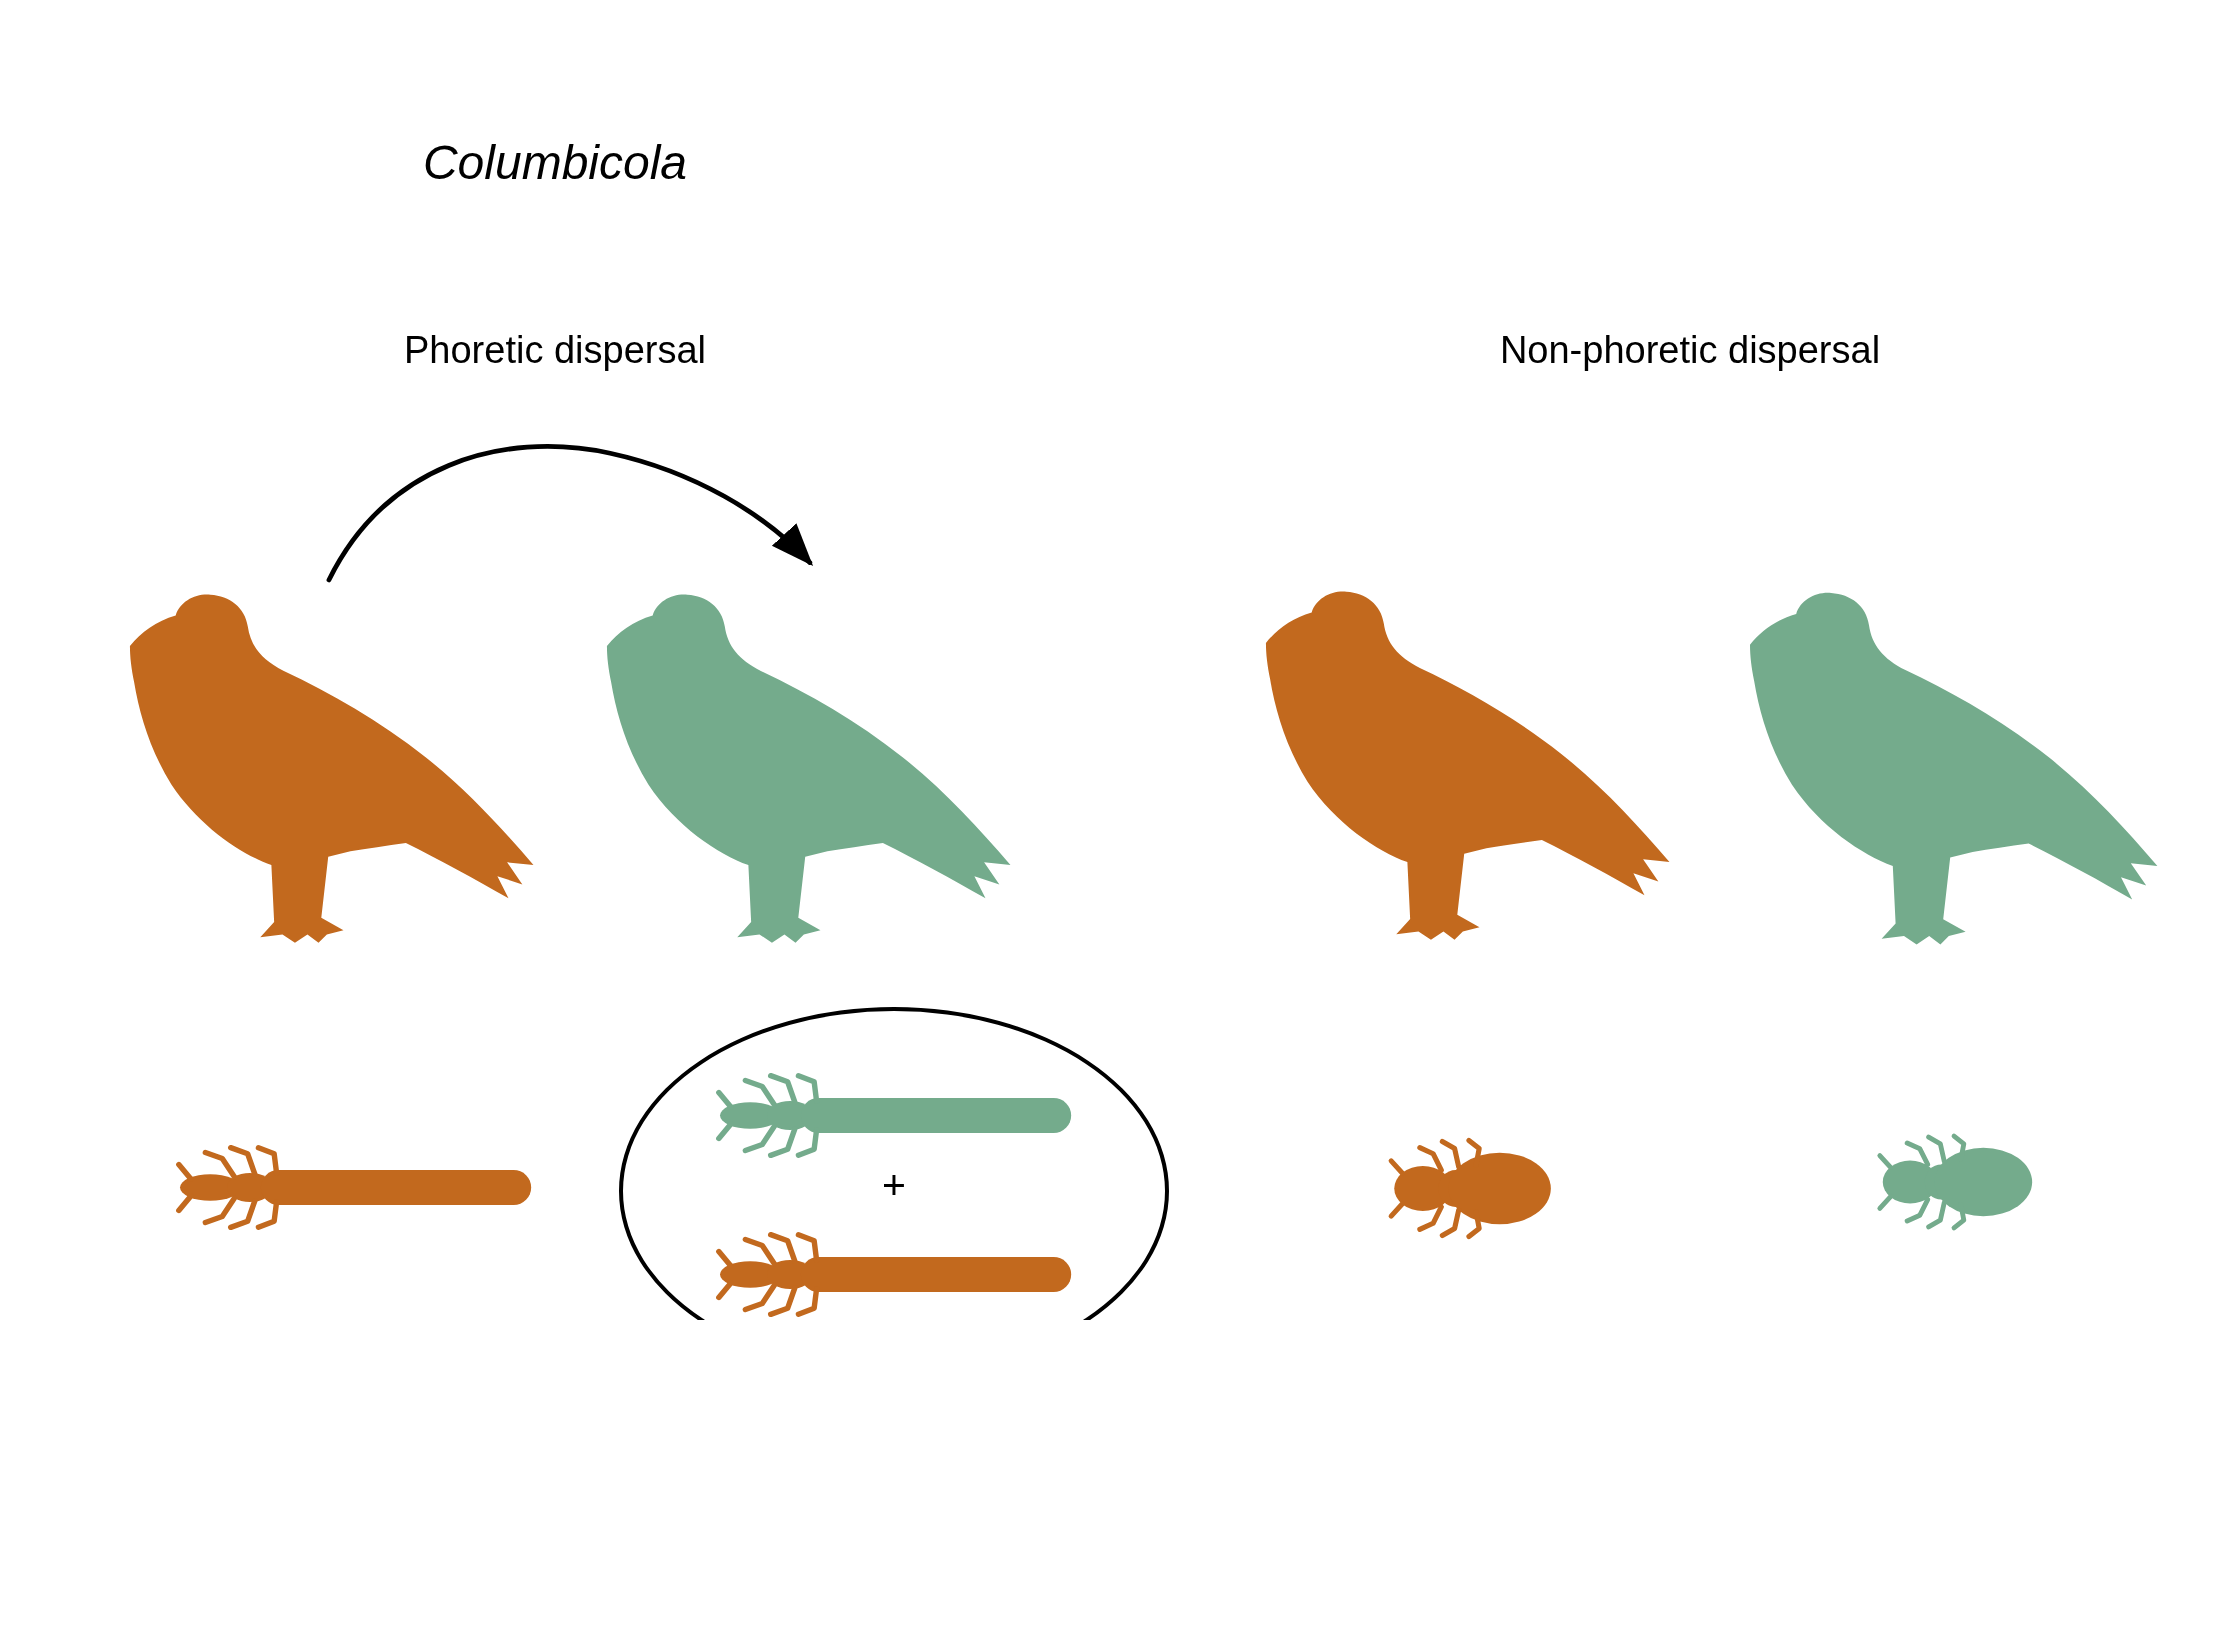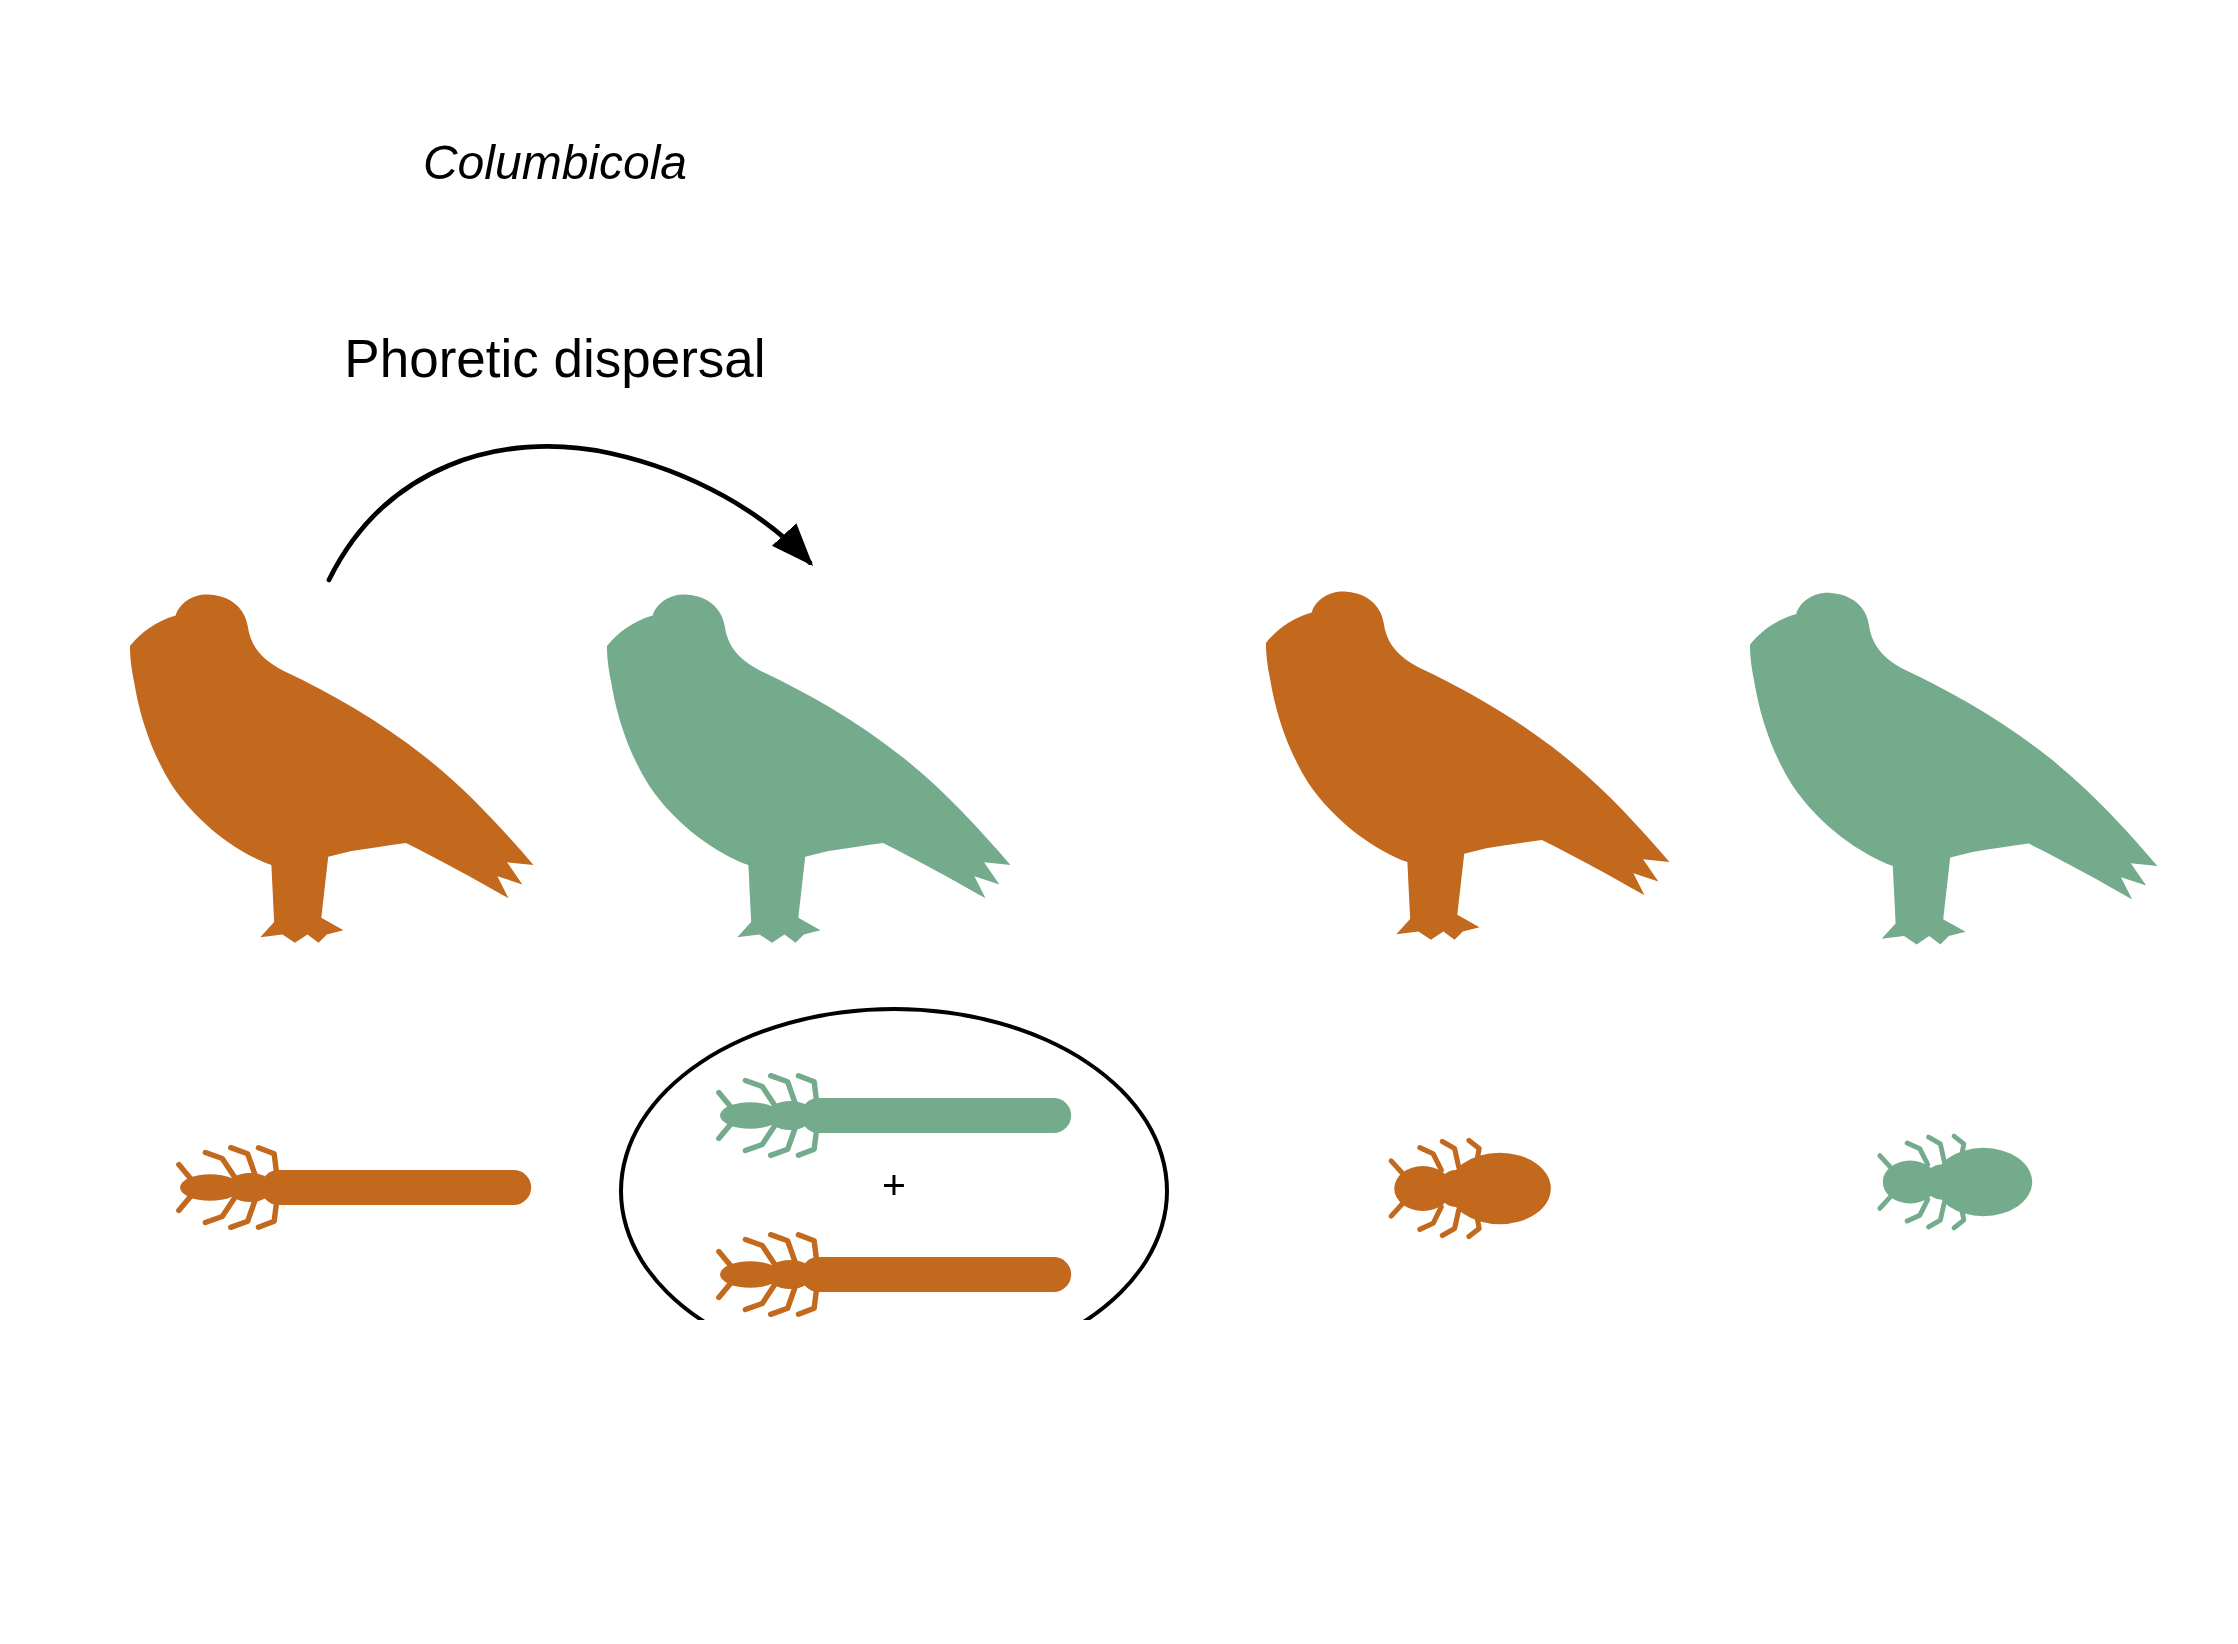--- a/index.html
+++ b/index.html
@@ -11,21 +11,21 @@
     background: var(--c-bg, #ffffff);
     font-family: "Liberation Sans", sans-serif;
     color: #000;
     overflow: hidden;
   }
   .txt {
     position: absolute;
     transform: translateX(-50%);
     white-space: nowrap;
     line-height: 1.1;
-    font-size: 53px;
+    font-size: 38px;
     color: var(--c-outline, #000);
   }
   .genus { font-style: italic; font-size: 48px; }
   .plus { font-size: 41px; font-weight: 400; }
   .orange { color: var(--c-orange, #C2691E); }
   .green  { color: var(--c-green,  #74AB8C); }
   .icon-svg { position: absolute; display: block; }
   .hybrid-ellipse {
     position: absolute;
     border: 4.8px solid var(--c-outline, #000);
@@ -99,20 +99,21 @@
           <path d="M73 76 L69 94 L57 101"></path>
           <path d="M90 78 L93 94 L83 102"></path>
         </g>
       </symbol>
     </defs>
   </svg>
 
   <div class="txt genus" style="left:555px; top:137px;">Columbicola</div>
 
   <div class="txt" style="left:555px; top:330px;">Phoretic dispersal</div>
+  <div class="txt" style="left:1690px; top:330px;">Non-phoretic dispersal</div>
 
   <svg class="icon-svg" style="left:293px; top:412px;" width="571" height="206" viewBox="0 0 720 260">
     <defs>
       <marker id="arrowhead" markerWidth="10" markerHeight="8" refX="8" refY="3.5" orient="auto" markerUnits="strokeWidth">
         <path d="M0,0 L9,3.5 L0,7 Z" fill="#000"></path>
       </marker>
     </defs>
     <path class="arrow-stroke" d="M 45 212 C 115 70 260 22 400 52 C 505 75 595 128 652 190" marker-end="url(#arrowhead)"></path>
   </svg>
 

